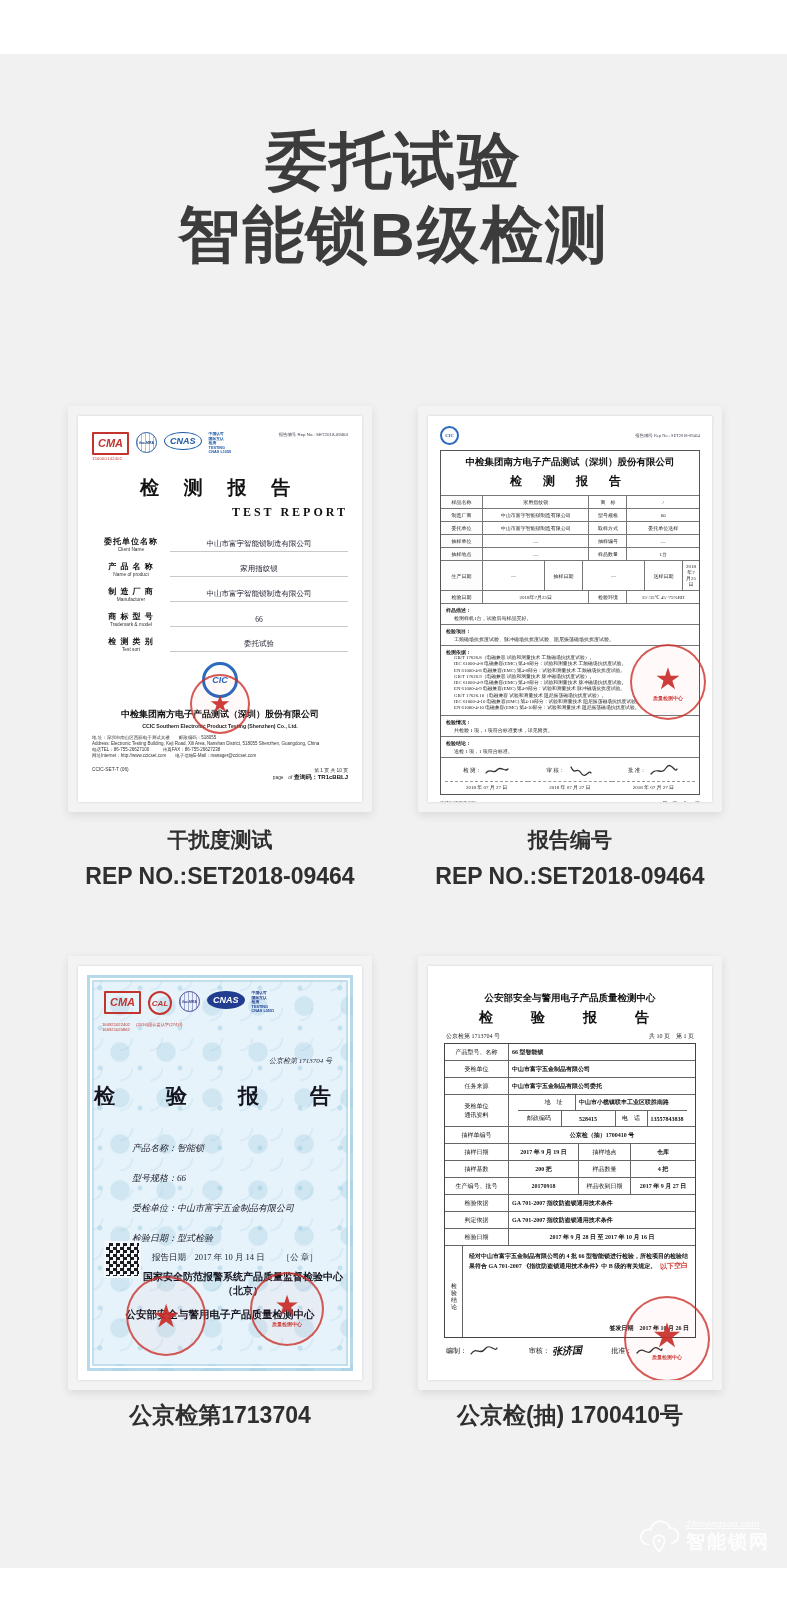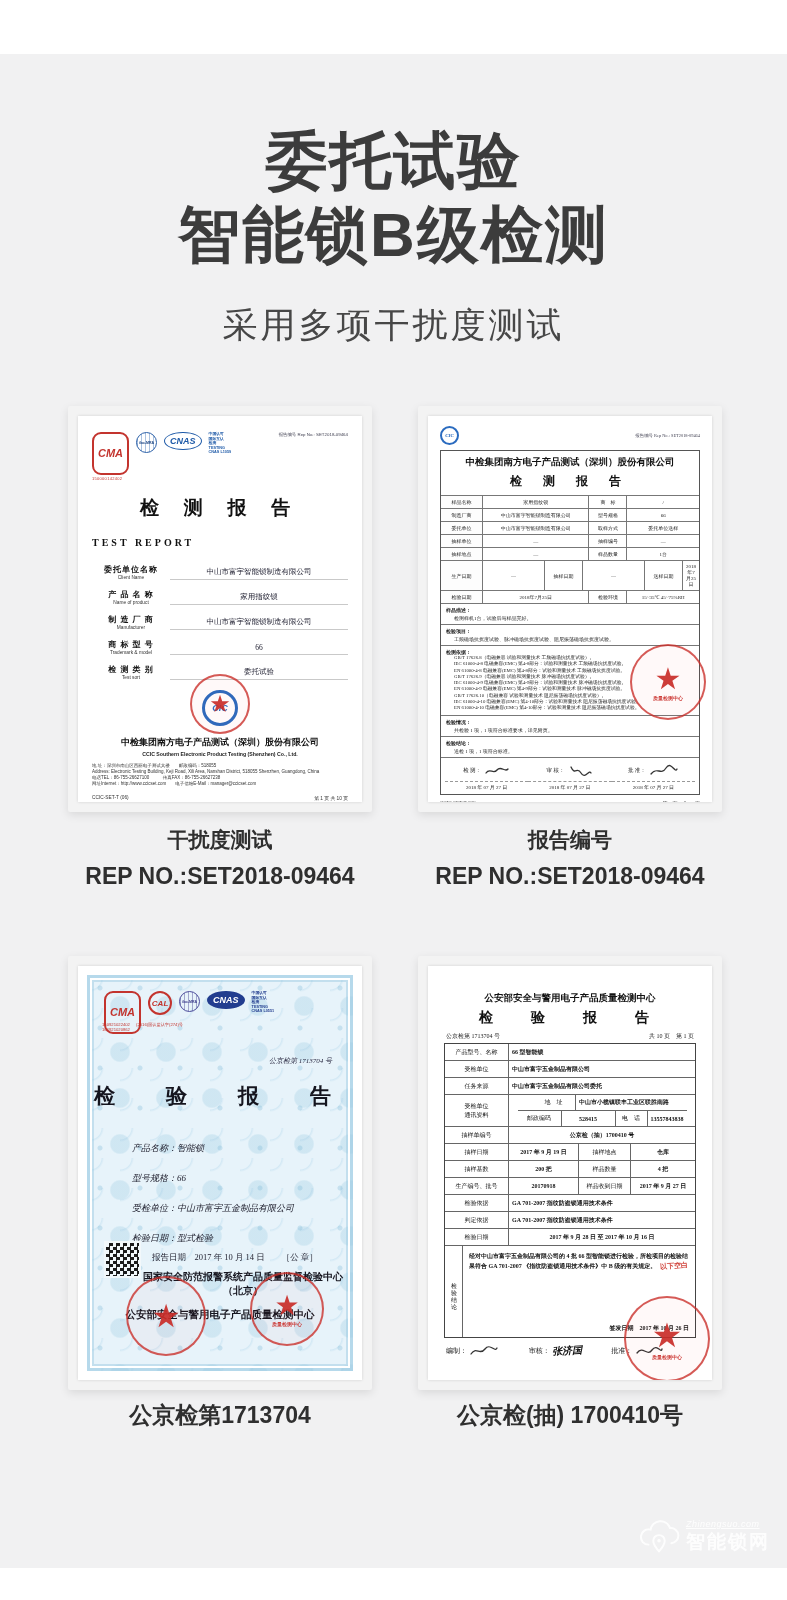--- a/index.html
+++ b/index.html
@@ -26,37 +26,37 @@
   .cap { position:absolute; width:304px; text-align:center; color:#2f2f2f; }
   .cap .cap-t { font-size:21px; font-weight:600; }
   .cap .cap-n { margin-top:9px; font-size:23px; font-weight:600; }
   .cap1 { left:68px; top:826px; }
   .cap2 { left:418px; top:826px; }
   .cap3 { left:68px; top:1400px; font-size:23px; font-weight:600; }
   .cap4 { left:418px; top:1400px; font-size:23px; font-weight:600; }
 
   
   .serif { font-family:"Liberation Serif", serif; }
-  .cma { display:inline-block; border:2px solid #c3342e; color:#c3342e; border-radius:9px; font-weight:bold; font-style:italic; padding:12px 4px; font-size:11px; line-height:15px; }
+  .cma { display:inline-block; border:2px solid #c3342e; color:#c3342e; border-radius:1px; font-weight:bold; font-style:italic; padding:2px 4px; font-size:11px; line-height:15px; }
   .cma-num { display:block; font-size:4px; color:#c3342e; margin-top:1px; letter-spacing:.3px; }
   .globe { width:21px; height:21px; border-radius:50%; border:1.5px solid #2a5fa8; background:repeating-linear-gradient(90deg, rgba(70,120,185,.45) 0 1.5px, transparent 1.5px 4px); display:flex; align-items:center; justify-content:center; font-size:3.5px; color:#17407e; font-weight:bold; }
   .cnas-oval { display:inline-block; border:1.5px solid #1e5aa8; color:#1e5aa8; border-radius:50%; font-weight:bold; font-style:italic; font-size:9px; padding:3px 5px; }
   .cnas-side { font-size:3.8px; line-height:4.6px; color:#1e5aa8; white-space:pre-line; font-weight:bold; }
   .repno-tiny { font-size:4.4px; color:#445; }
   .stamp { position:absolute; border-radius:50%; border:2.5px solid rgba(201,45,40,.78); display:flex; flex-direction:column; align-items:center; justify-content:center; background:rgba(255,60,50,.03); }
   .stamp .star { color:rgba(201,45,40,.92); line-height:1; }
   .stamp .st-text { font-size:5px; color:rgba(201,45,40,.92); margin-top:1px; font-weight:bold; }
   .sig-svg path { stroke:#333; fill:none; stroke-width:1.3px; stroke-linecap:round; }
 
   
   .c1 .paper { padding:16px 14px; }
   .c1-logos { display:flex; align-items:flex-start; gap:7px; }
   .c1-logos .right { margin-left:auto; text-align:left; }
   .c1-title { text-align:center; margin-top:14px; font-size:19px; font-weight:bold; letter-spacing:10px; color:#111; }
-  .c1-title-en { text-align:left; margin-top:16px; font-size:10px; font-weight:bold; letter-spacing:3px; color:#111; }
+  .c1-title-en { text-align:right; margin-top:4px; font-size:12px; font-weight:bold; letter-spacing:3px; color:#111; }
   .c1-fields { margin-top:16px; }
   .f-row { display:flex; align-items:flex-end; margin-bottom:9px; }
   .f-lab { width:78px; text-align:center; }
   .f-lab b { display:block; font-size:8px; letter-spacing:1px; color:#111; }
   .f-lab i { display:block; font-style:normal; font-size:4.8px; color:#333; }
   .f-val { flex:1; text-align:center; font-size:7.5px; color:#223; border-bottom:1px solid #c9c9c9; padding-bottom:2px; font-family:"Liberation Serif", serif; }
   .ccic { width:36px; height:36px; margin:10px auto 0; border-radius:50%; border:3px solid #2a6bbf; display:flex; align-items:center; justify-content:center; color:#2a6bbf; font-weight:bold; font-size:9px; font-style:italic; }
   .c1-org { margin-top:10px; text-align:center; font-size:9px; font-weight:bold; color:#111; }
   .c1-orgen { text-align:center; font-size:5.2px; font-weight:bold; color:#222; margin-top:2px; }
   .c1-addr { margin-top:6px; font-size:4.5px; line-height:6px; color:#333; }
@@ -171,21 +171,20 @@
 </head>
 <body>
 
 <div class="page">
   <div class="band-top"></div>
   <div class="band-bottom"></div>
 
   <div class="hero">
     <div class="t1">委托试验</div>
     <div class="t2">智能锁B级检测</div>
-    <div class="sub">采用多项干扰度测试</div>
   </div>
 
   <div class="card c1">
     <div class="paper">
       <div class="c1-logos">
         <span>
           <span class="cma">CMA</span>
           <span class="cma-num">150000142402</span>
         </span>
         <span class="globe">ilac-MRA</span>

